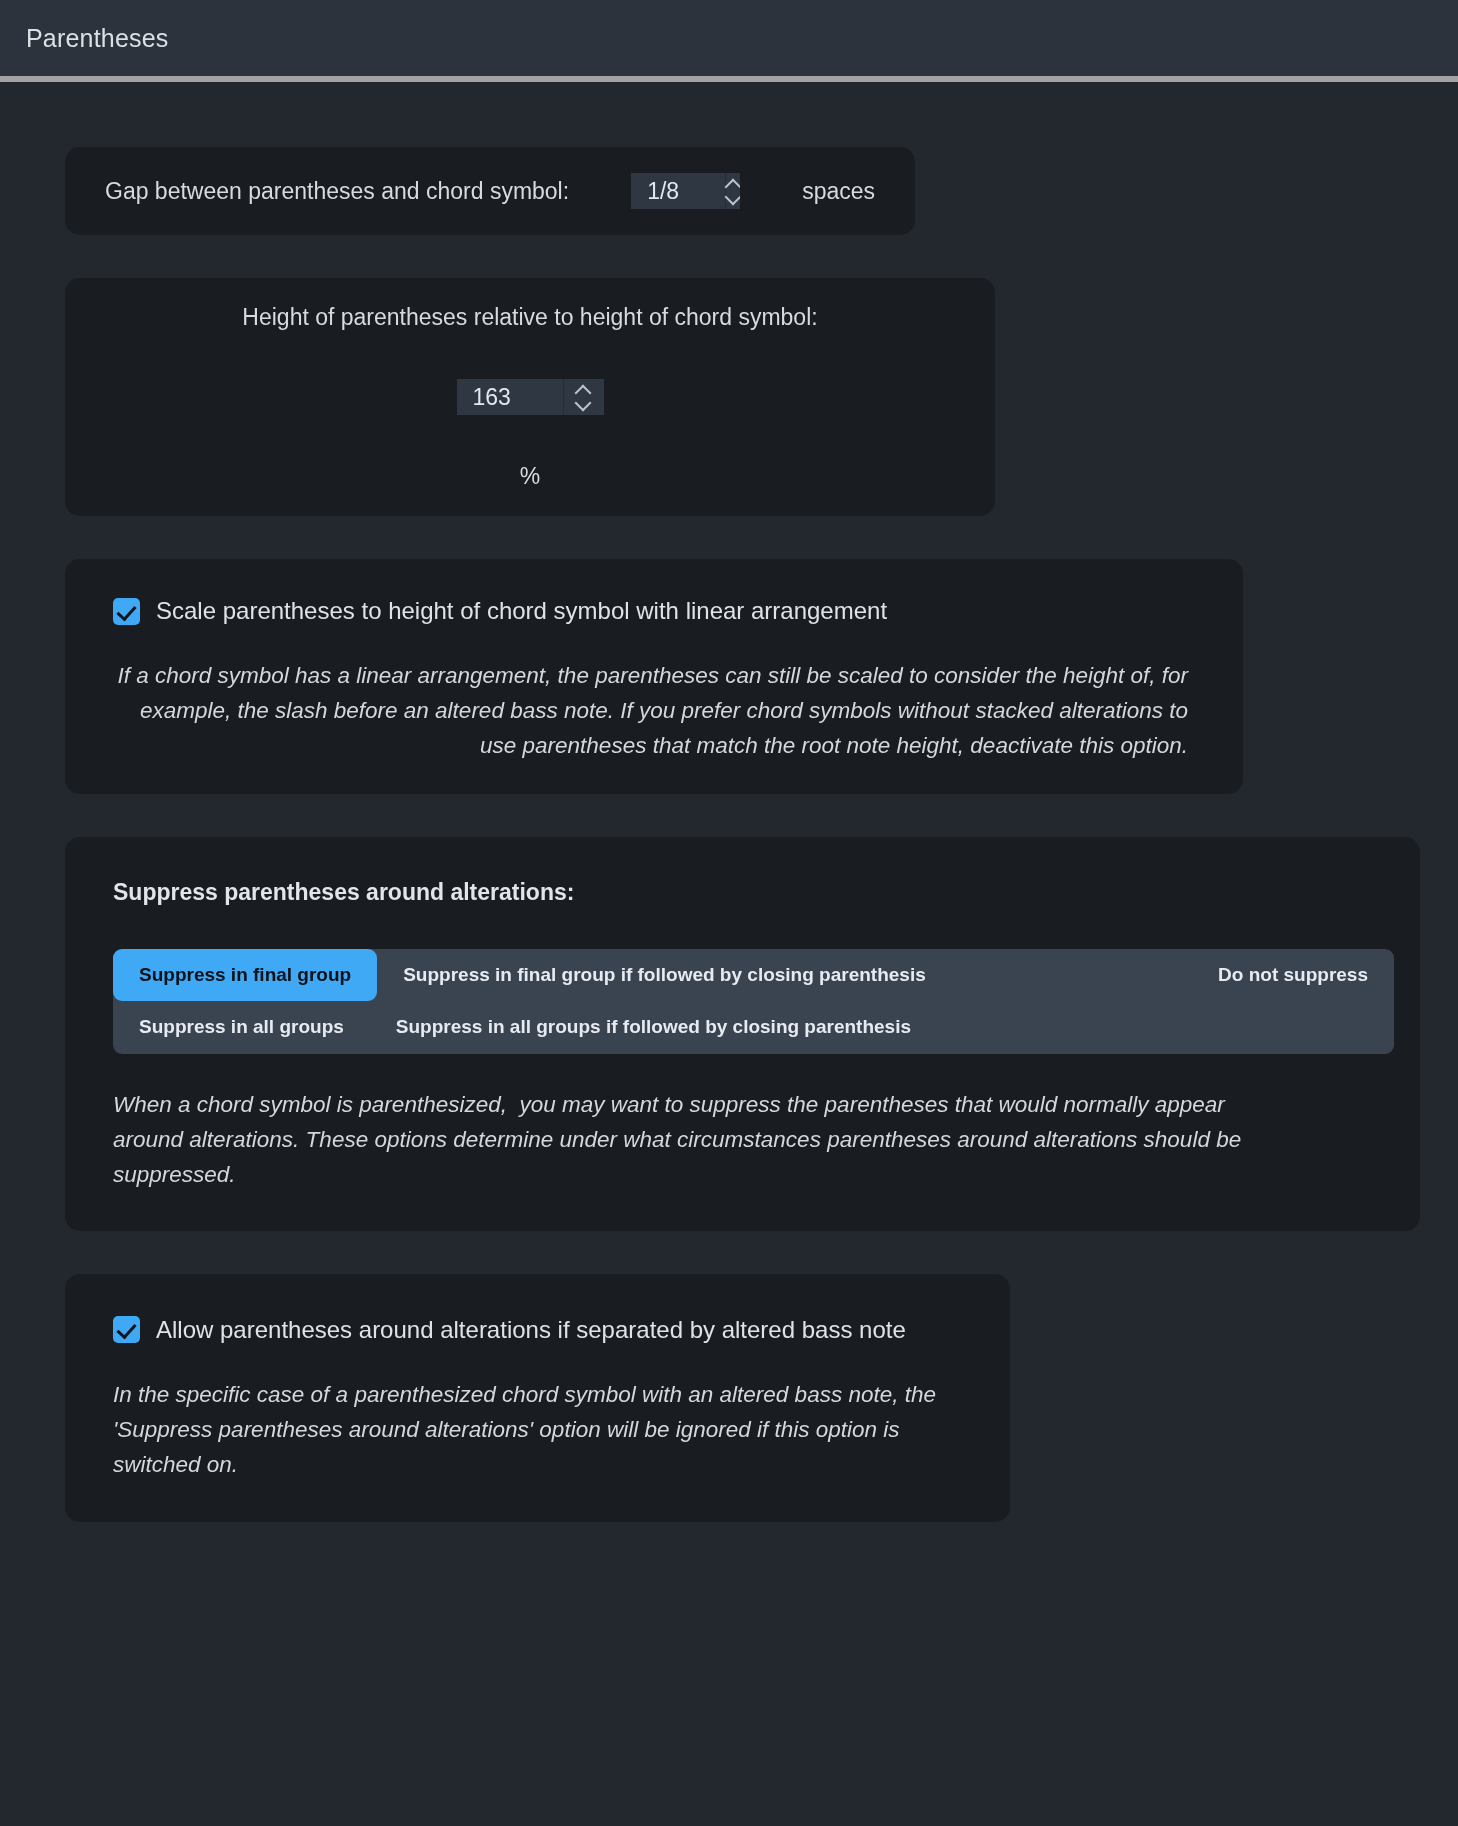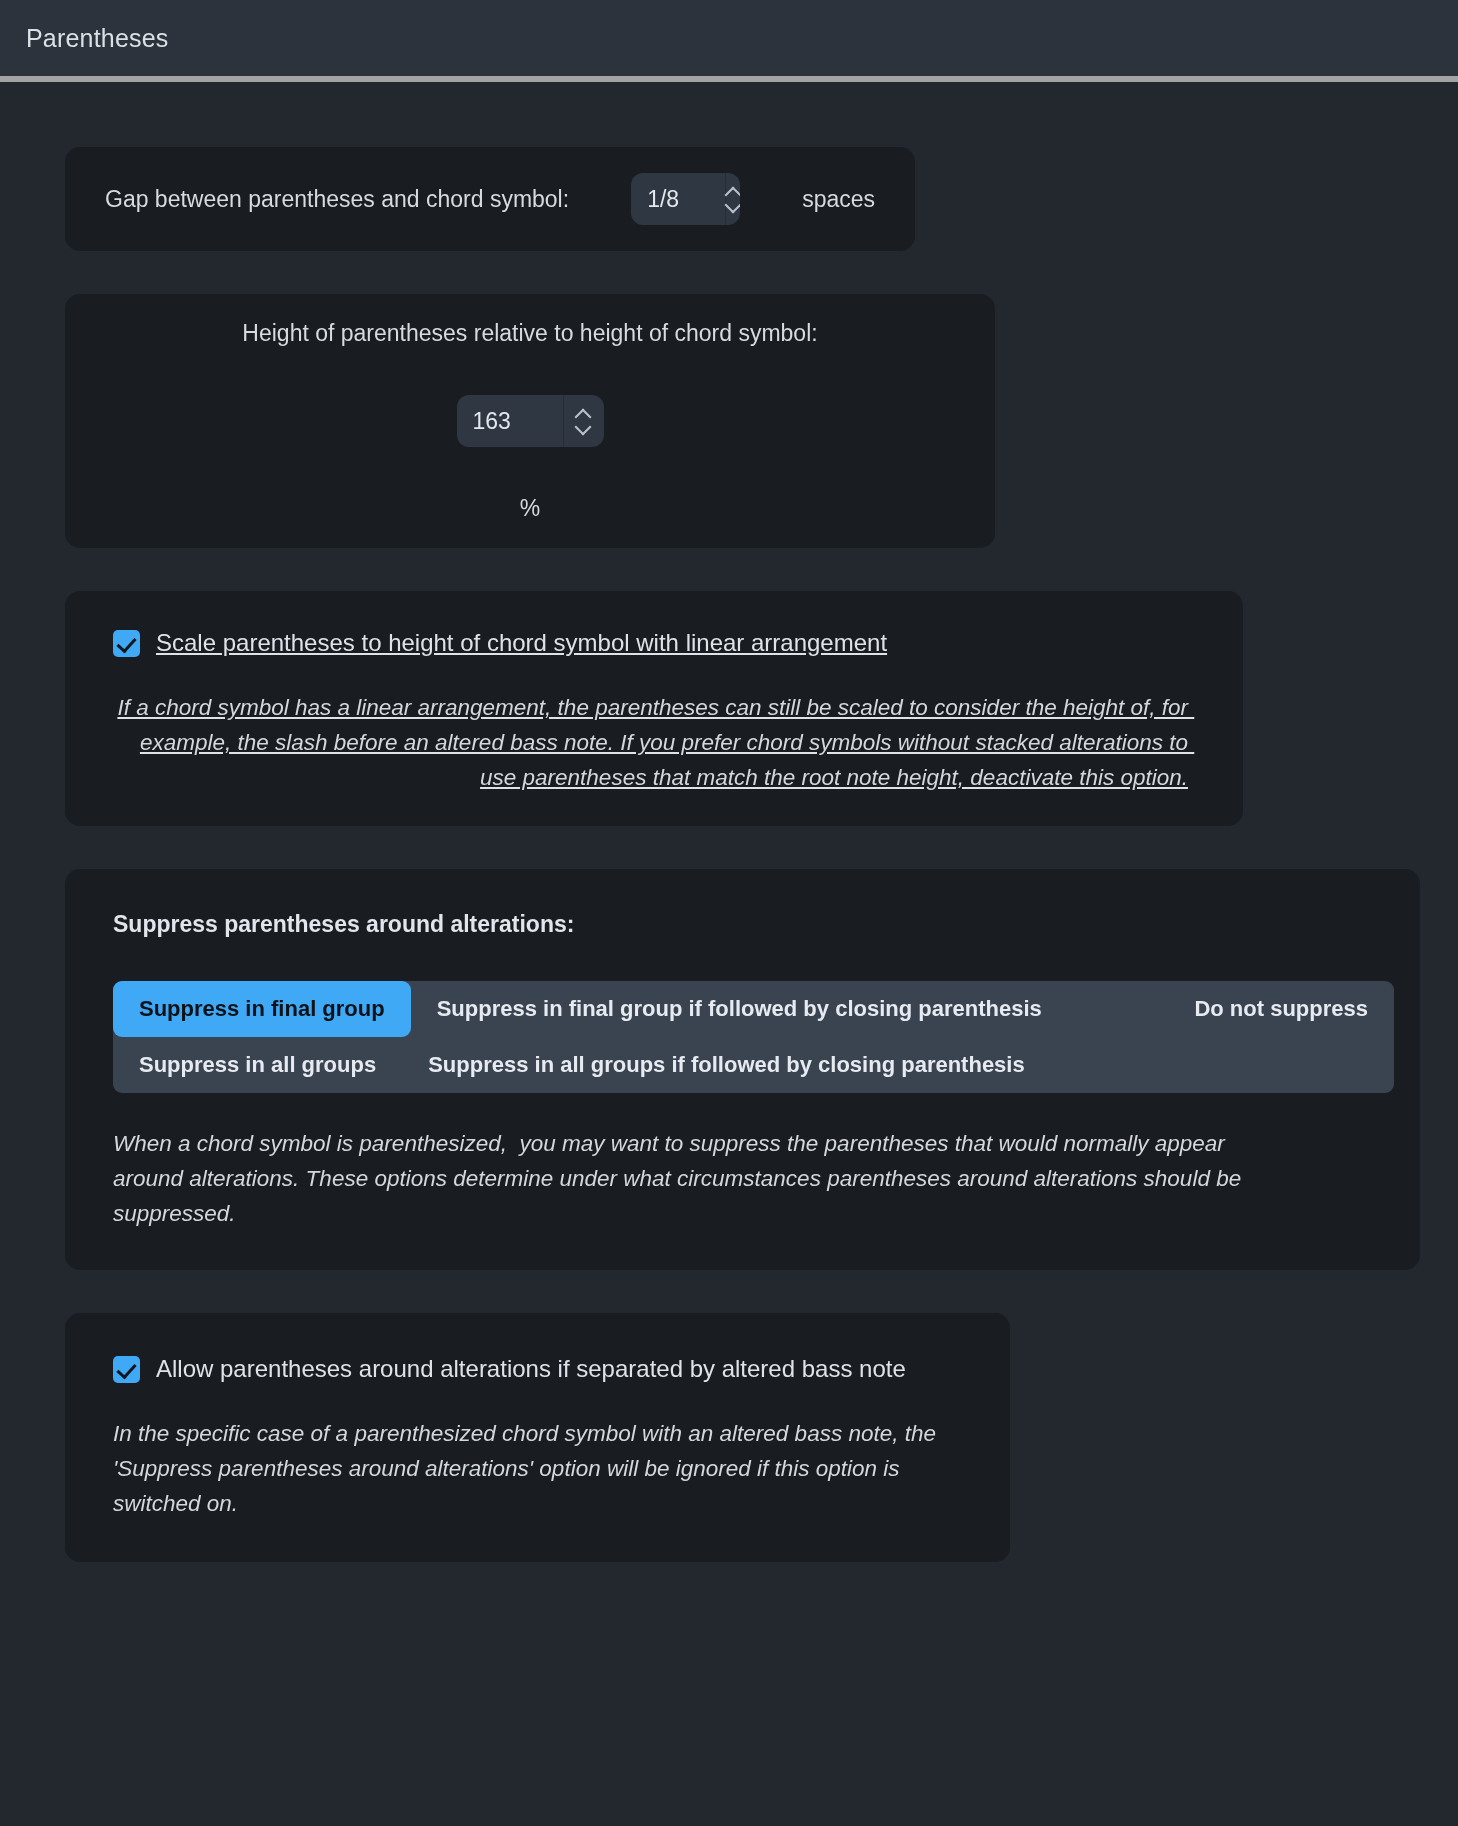--- a/index.html
+++ b/index.html
@@ -47,37 +47,37 @@
     box-sizing: border-box;
     gap: 48px;
   }
   .card.row {
     display: flex;
     align-items: center;
     padding: 26px 40px;
   }
   .card-w1 { width: 850px; }
   .card-w2 { width: 930px; flex-direction: column; }
-  .card-w3 { width: 1178px; padding: 38px 48px 30px 48px; text-decoration: underline; }
+  .card-w3 { width: 1178px; padding: 38px 48px 30px 48px; }
   .card-w4 { width: 1355px; padding: 42px 48px 38px 48px; }
   .card-w5 { width: 945px; padding: 42px 48px 40px 48px; }
 
   .field-label {
     font-size: 23px;
     color: #d7dbe1;
     white-space: nowrap;
   }
   
   .spinner {
     display: inline-flex;
     align-items: stretch;
     background: #2f3742;
-    border-radius: 12px;
+    border-radius: 0;
     margin: 0 14px;
-    height: 52px;
+    height: 36px;
     overflow: hidden;
   }
   .spinner-value {
     display: flex;
     align-items: center;
     font-size: 23px;
     color: #e4e8ee;
     padding: 0 16px;
     min-width: 62px;
   }
@@ -166,21 +166,21 @@
     background: #3a4450;
     border-radius: 9px;
     padding: 0;
     display: flex;
     flex-wrap: wrap;
     align-items: flex-start;
     width: 1281px;
     box-sizing: border-box;
   }
   .seg {
-    font-size: 22px;
+    font-size: 19px;
     font-weight: bold;
     color: #e7ebf1;
     padding: 15px 26px;
     border-radius: 9px;
     white-space: nowrap;
     box-sizing: border-box;
     line-height: 1.2;
   }
   .seg.active {
     background: #3fa9f5;

